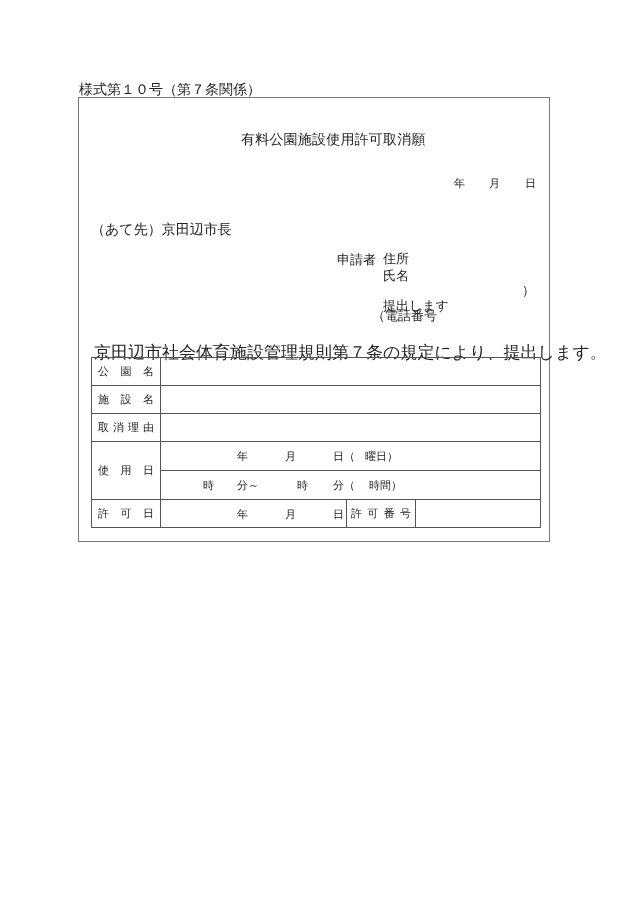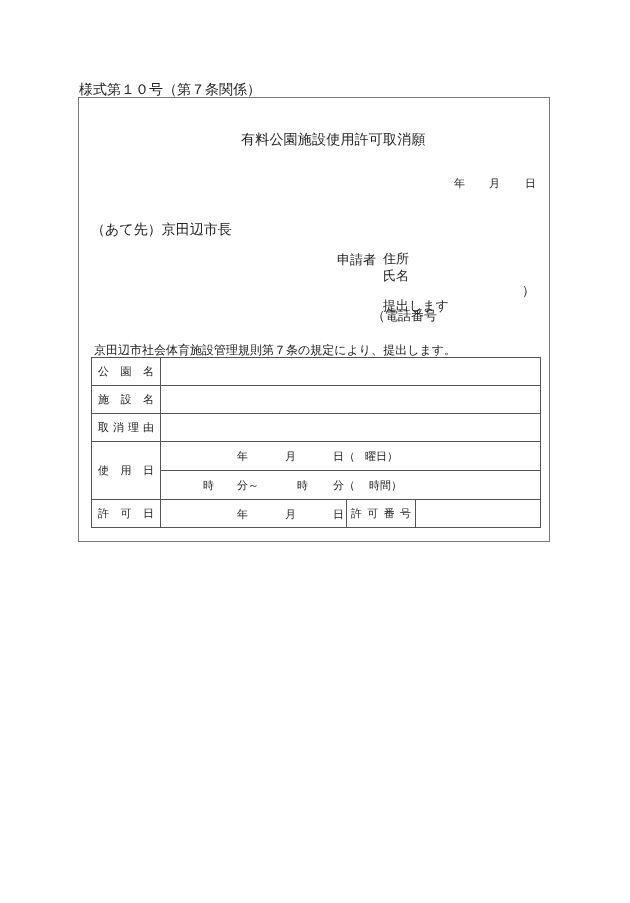--- a/index.html
+++ b/index.html
@@ -11,21 +11,21 @@
   .abs { position:absolute; white-space:nowrap; line-height:1; }
   #form-code { left:79px; top:82px; font-size:14px; }
   #outer-box {
     position:absolute; left:78px; top:97px; width:472px; height:445px;
     border:1px solid #7a7a7a; box-sizing:border-box;
   }
   #title { left:241px; top:132px; font-size:14px; letter-spacing:0.2px; }
   .date-part { top:178px; font-size:11px; }
   #addressee { left:91px; top:222px; font-size:14px; }
   .app { font-size:13px;text-align:center; }
-  #statement { left:94px; top:344px; font-size:12px; }
+  #statement { left:94px; top:344px; font-size:17px; }
   table#form-table {
     position:absolute; left:91px; top:357px; width:449px;
     border-collapse:collapse; table-layout:fixed;
   }
   #form-table td {
     border:1px solid #555; padding:0; height:27px; font-size:11px;
     vertical-align:middle;
   }
   #form-table td.label { width:68px; padding-left:6px; box-sizing:border-box; }
   .spaced { display:flex; justify-content:space-between; padding-right:6px; }

